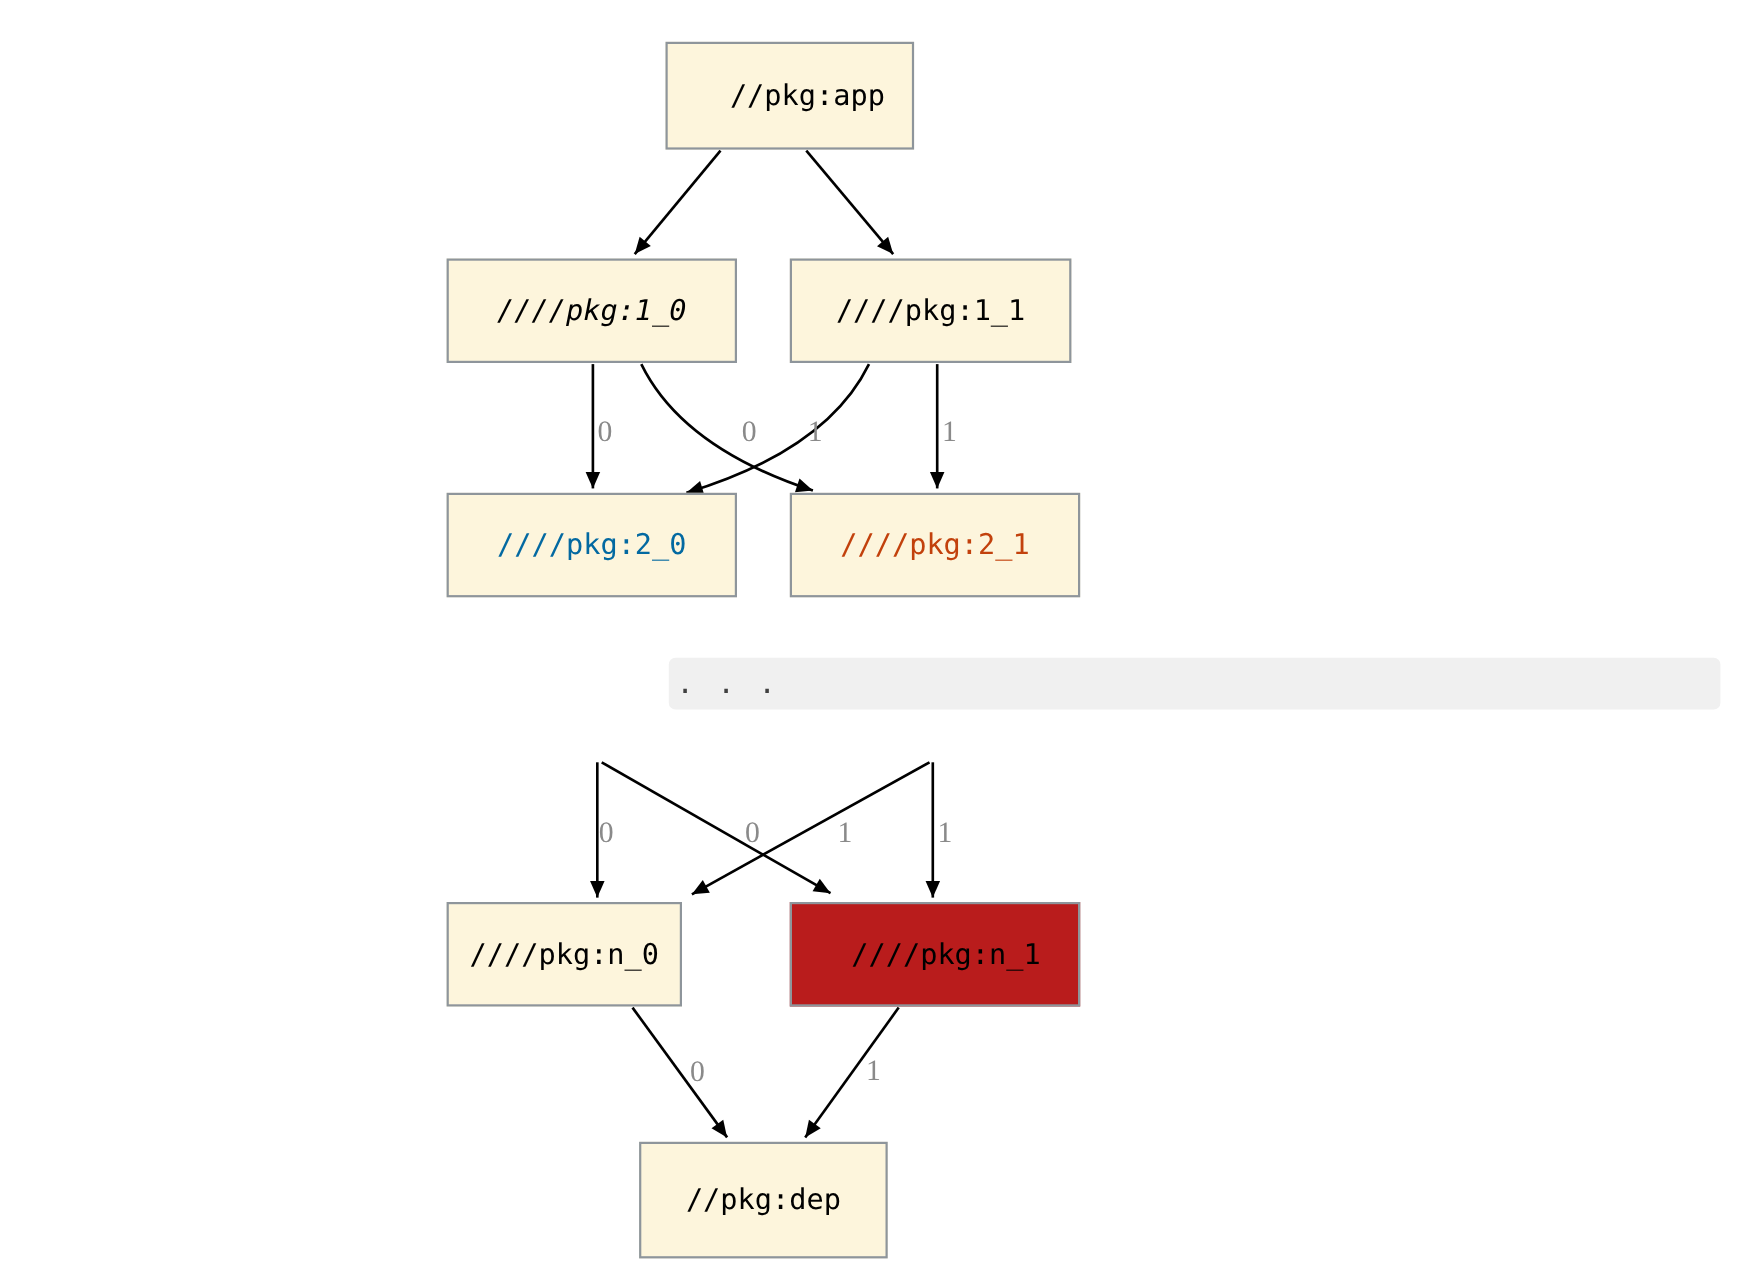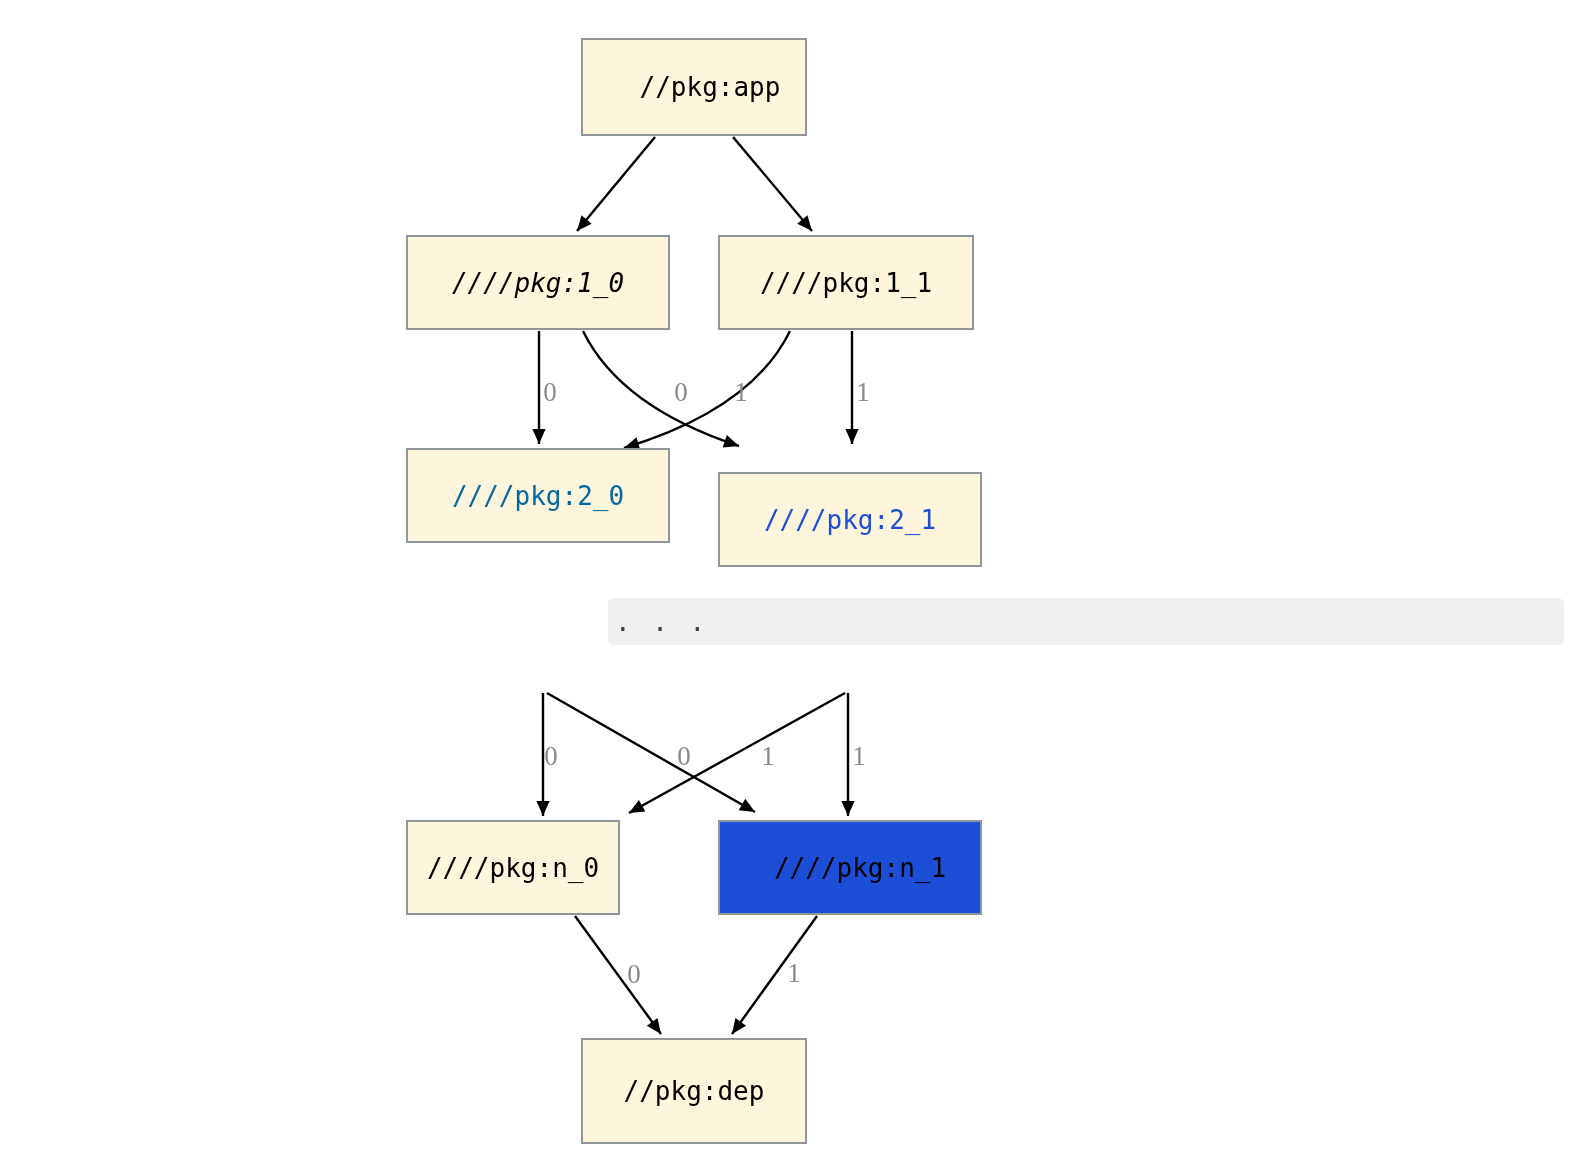--- a/index.html
+++ b/index.html
@@ -83,23 +83,23 @@
       <path d="M 845 693 L 629 813" class="edge" stroke="#000000" marker-end="url(#arrowhead)"></path>
       <text x="768" y="756" class="edge-label" fill="#8a8a8a">1</text>
       <path d="M 848 693 L 848 816" class="edge" stroke="#000000" marker-end="url(#arrowhead)"></path>
       <text x="859" y="756" class="edge-label" fill="#8a8a8a">1</text>
       <path d="M 575 916 L 661 1034" class="edge" stroke="#000000" marker-end="url(#arrowhead)"></path>
       <text x="634" y="974" class="edge-label" fill="#8a8a8a">0</text>
       <path d="M 817 916 L 732 1034" class="edge" stroke="#000000" marker-end="url(#arrowhead)"></path>
       <text x="794" y="973" class="edge-label" fill="#8a8a8a">1</text>
     </svg>
   <div id="node-layer">
-      <div class="node" style="left: 581px; top: 38px; width: 226px; height: 98px; background: rgb(253, 245, 220); border-color: rgb(142, 149, 155); color: rgb(0, 0, 0); padding-left: 32px;">//pkg:app</div>
+      <div class="node" style="left: 605px; top: 38px; width: 226px; height: 98px; background: rgb(253, 245, 220); border-color: rgb(142, 149, 155); color: rgb(0, 0, 0); padding-left: 32px;">//pkg:app</div>
       <div class="node" style="left: 406px; top: 235px; width: 264px; height: 95px; background: rgb(253, 245, 220); border-color: rgb(142, 149, 155); color: rgb(0, 0, 0); font-style: italic;">////pkg:1_0</div>
       <div class="node" style="left: 718px; top: 235px; width: 256px; height: 95px; background: rgb(253, 245, 220); border-color: rgb(142, 149, 155); color: rgb(0, 0, 0);">////pkg:1_1</div>
       <div class="node" style="left: 406px; top: 448px; width: 264px; height: 95px; background: rgb(253, 245, 220); border-color: rgb(142, 149, 155); color: #0369a1;">////pkg:2_0</div>
-      <div class="node" style="left: 718px; top: 448px; width: 264px; height: 95px; background: rgb(253, 245, 220); border-color: rgb(142, 149, 155); color: #1d4ed8; margin-top: 24px;">////pkg:2_1</div>
+      <div class="node" style="left: 718px; top: 448px; width: 264px; height: 95px; background: rgb(253, 245, 220); border-color: rgb(142, 149, 155); color: #c2410c;">////pkg:2_1</div>
       <div class="node" style="left: 406px; top: 820px; width: 214px; height: 95px; background: rgb(253, 245, 220); border-color: rgb(142, 149, 155); color: rgb(0, 0, 0);">////pkg:n_0</div>
-      <div class="node" style="left: 718px; top: 820px; width: 264px; height: 95px; background: #1d4ed8; border-color: rgb(142, 149, 155); color: rgb(0, 0, 0); padding-left: 20px;">////pkg:n_1</div>
+      <div class="node" style="left: 718px; top: 820px; width: 264px; height: 95px; background: #b91c1c; border-color: rgb(142, 149, 155); color: rgb(0, 0, 0); padding-left: 20px;">////pkg:n_1</div>
       <div class="node" style="left: 581px; top: 1038px; width: 226px; height: 106px; background: rgb(253, 245, 220); border-color: rgb(142, 149, 155); color: rgb(0, 0, 0);">//pkg:dep</div>
       <div class="ellipsis-band" style="left: 608px; top: 598px; width: 956px; height: 47px; background: rgb(240, 240, 240); color: rgb(64, 64, 64);">. . .</div>
     </div>
 </div>
 
 </body></html>

